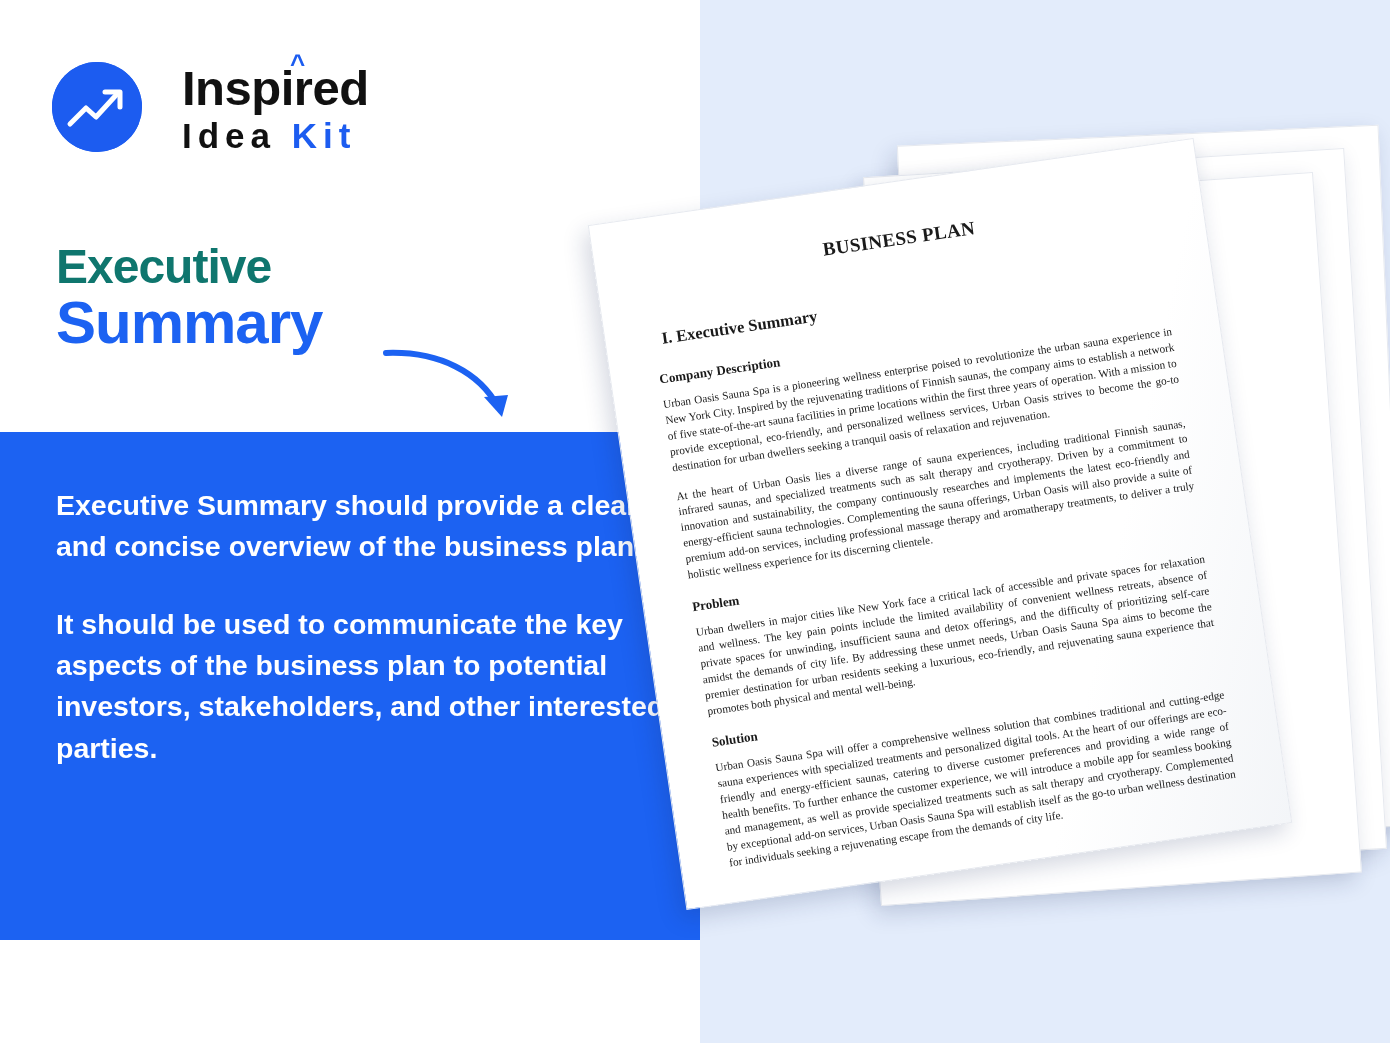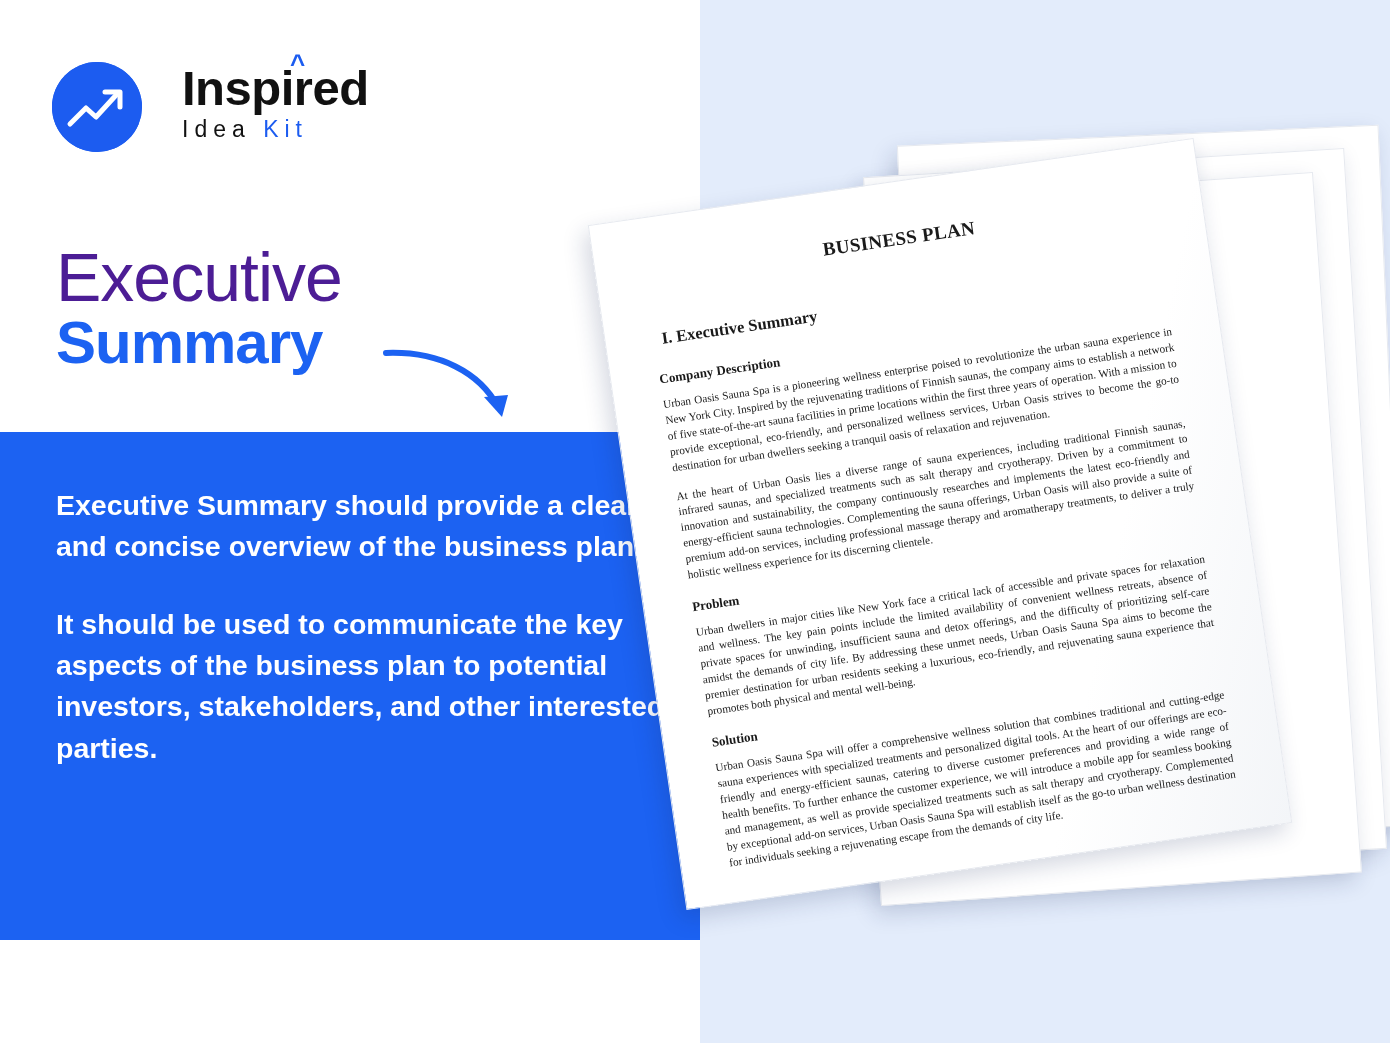--- a/index.html
+++ b/index.html
@@ -82,39 +82,39 @@
     left: 108px;
     top: -13px;
     font-size: 26px;
     color: #1c5cf0;
     font-weight: bold;
   }
   .logo-sub {
     position: absolute;
     left: 130px;
     top: 66px;
-    font-size: 23px;
-    font-weight: normal;
+    font-size: 35px;
+    font-weight: bold;
     letter-spacing: 6px;
     line-height: 1;
     color: #111111;
   }
   .logo-sub .kit { color: #1c5cf0; }
 
   
   .title-wrap {
     position: absolute;
     left: 56px;
     top: 243px;
     width: 560px;
   }
   .title-line1 {
-    font-size: 68px;
-    font-weight: normal;
-    color: #4c1d95;
+    font-size: 48px;
+    font-weight: bold;
+    color: #0f766e;
     line-height: 1.0;
     letter-spacing: -1px;
   }
   .title-line2 {
     font-size: 60px;
     font-weight: bold;
     color: #1c62f2;
     line-height: 1.08;
     letter-spacing: -1px;
   }

